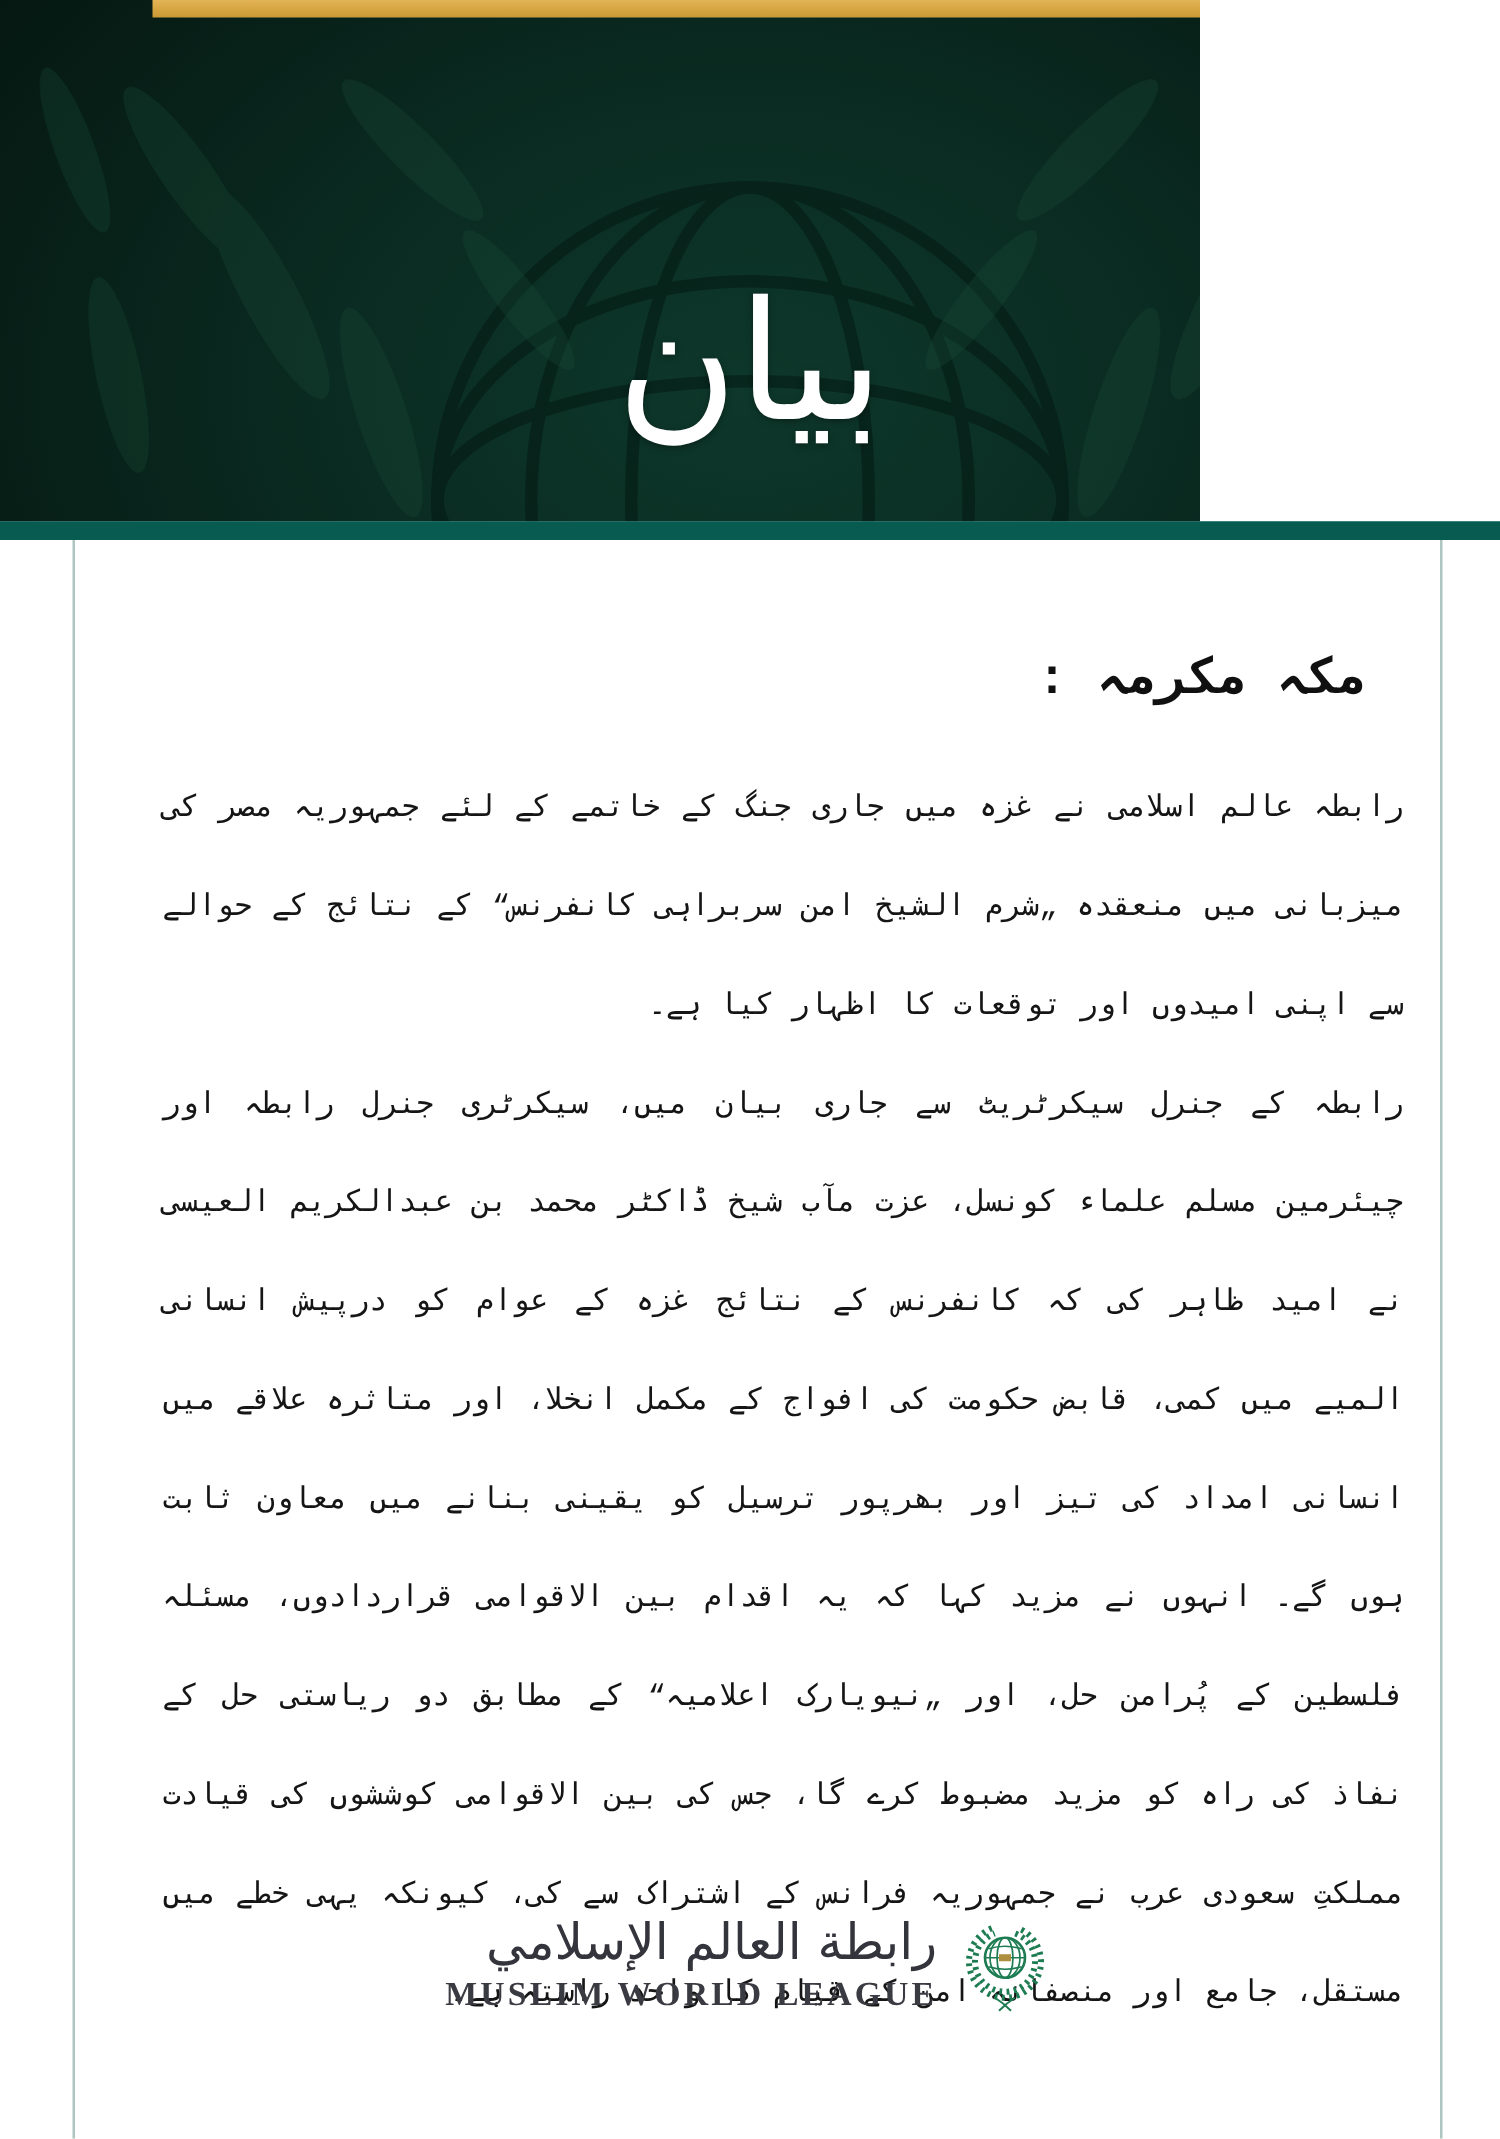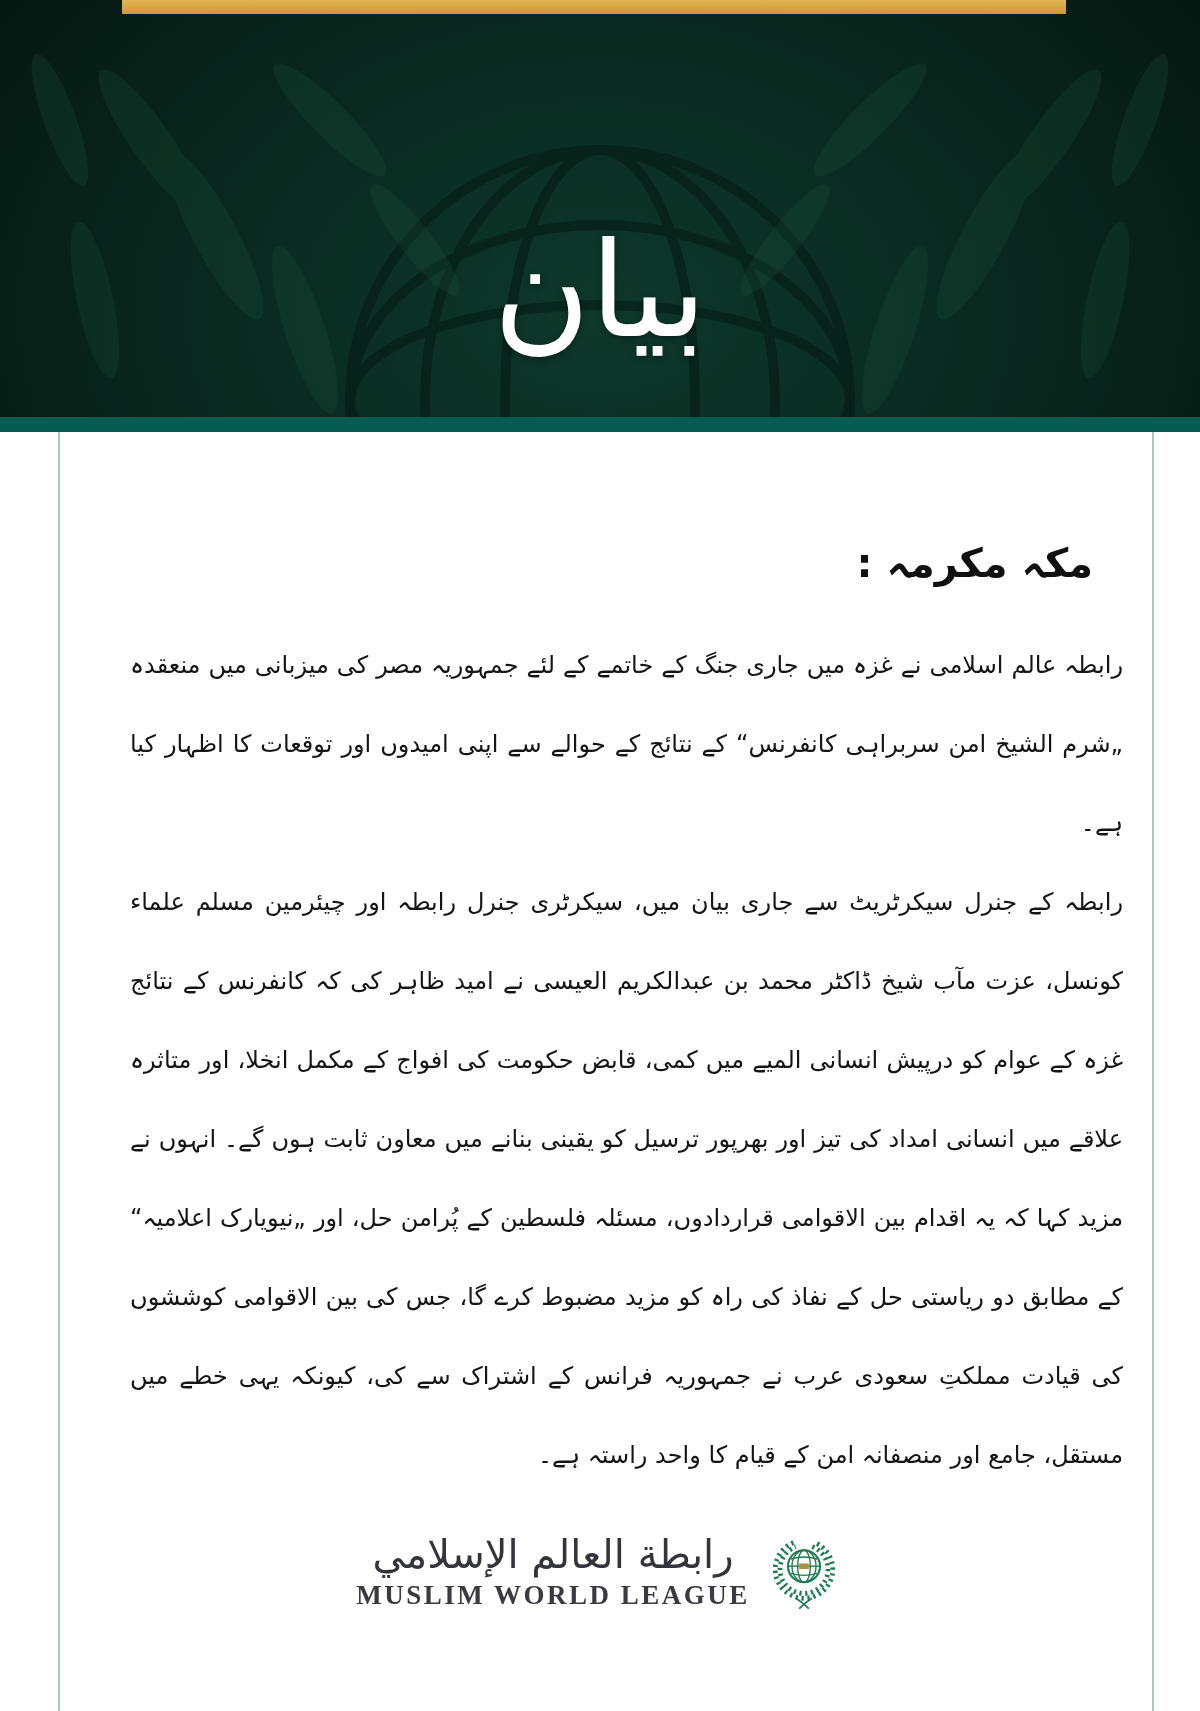--- a/index.html
+++ b/index.html
@@ -2,21 +2,21 @@
 <html lang="ur" dir="rtl"><head>
 <meta charset="utf-8">
 <style>
   html,body{margin:0;padding:0;}
   body{
     width:1200px;height:1711px;position:relative;overflow:hidden;
     background:#ffffff;font-family:"DejaVu Sans",sans-serif;
   }
   
   .hero{
-    position:absolute;top:0;left:0;width:1200px;height:417px;overflow:hidden;
+    position:absolute;top:0;left:0;width:960px;height:417px;overflow:hidden;
     background:radial-gradient(ellipse 760px 540px at 600px 310px,#0e382b 0%,#0a2b21 45%,#051711 100%),#07211a;
   }
   .hero-art{position:absolute;top:0;left:0;width:1200px;height:417px;display:block;}
   .hero-title{
     position:absolute;top:205px;left:0;width:1200px;
     text-align:center;color:#ffffff;font-size:132px;line-height:1.3;
     font-family:"DejaVu Sans",sans-serif;direction:rtl;
     text-shadow:0 2px 6px rgba(0,0,0,.35);
   }
   .accent-bar{
@@ -26,39 +26,39 @@
   .header-band{
     position:absolute;top:417px;left:0;width:1200px;height:15px;
     background:#075b50;
   }
   
   .rail{position:absolute;top:432px;bottom:0;width:2px;background:rgba(108,150,141,.55);}
   .rail-left{left:58px;}
   .rail-right{left:1152px;}
   
   .statement{
-    position:absolute;top:528px;right:77px;left:130px;
-    direction:rtl;color:#141414;
+    position:absolute;top:510px;right:77px;left:130px;
+    direction:rtl;color:#141414;font-family:Liberation Mono, monospace;
   }
   .statement-heading{
     font-size:40px;font-weight:700;line-height:70px;
     padding-left:0;padding-right:30px;text-align:right;
     margin:0 0 28px 0;color:#101010;
   }
   .statement p{
     margin:0;font-size:24px;line-height:79px;
     text-align:justify;text-justify:inter-word;color:#151515;
   }
   
   .logo-block{
     position:absolute;top:1528px;left:0;width:1200px;
     display:flex;justify-content:center;align-items:center;gap:14px;
     direction:ltr;
   }
-  .logo-text{display:flex;flex-direction:column;align-items:center;}
+  .logo-text{display:flex;flex-direction:column;align-items:flex-end;}
   .logo-arabic{
     font-size:40px;color:#34343c;direction:rtl;line-height:1.1;
     font-family:"DejaVu Sans",sans-serif;
   }
   .logo-english{
     margin-top:4px;font-family:"Liberation Serif",serif;font-weight:700;
     font-size:27px;letter-spacing:2.5px;color:#3a3a42;white-space:nowrap;
   }
   .emblem{display:block;}
 </style>

